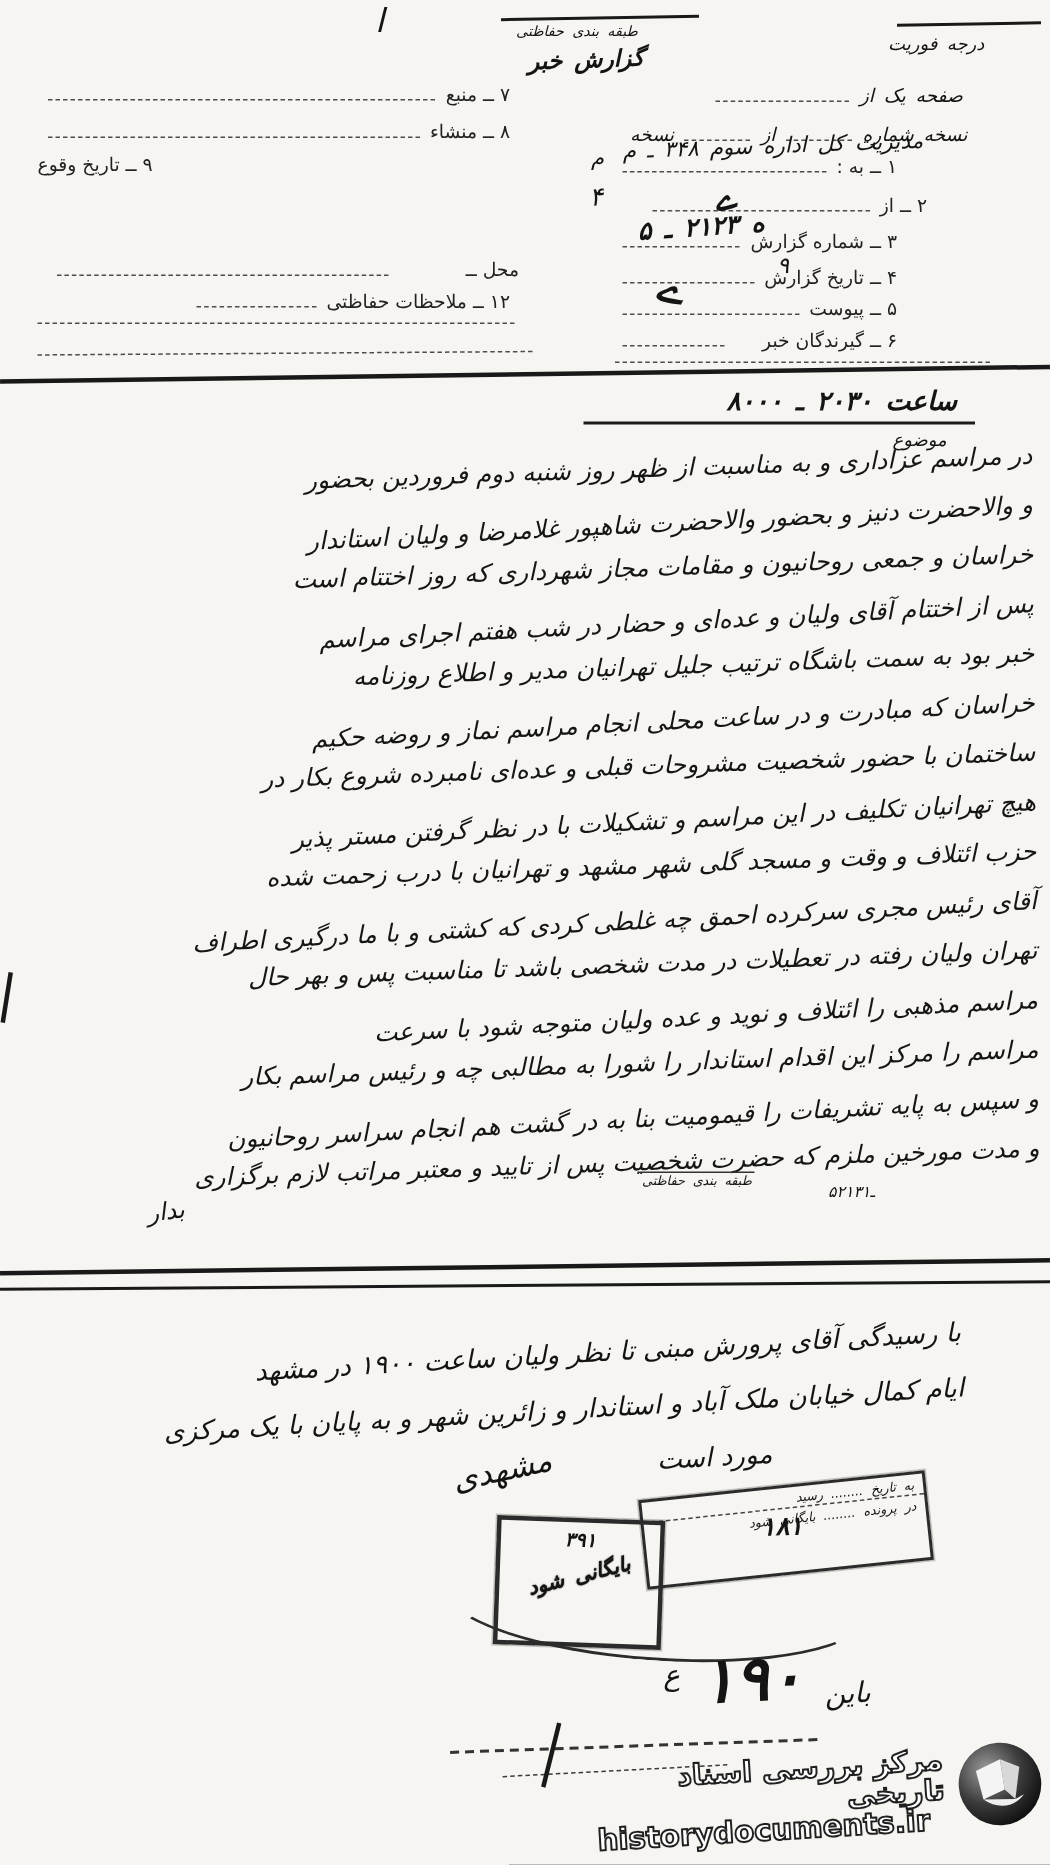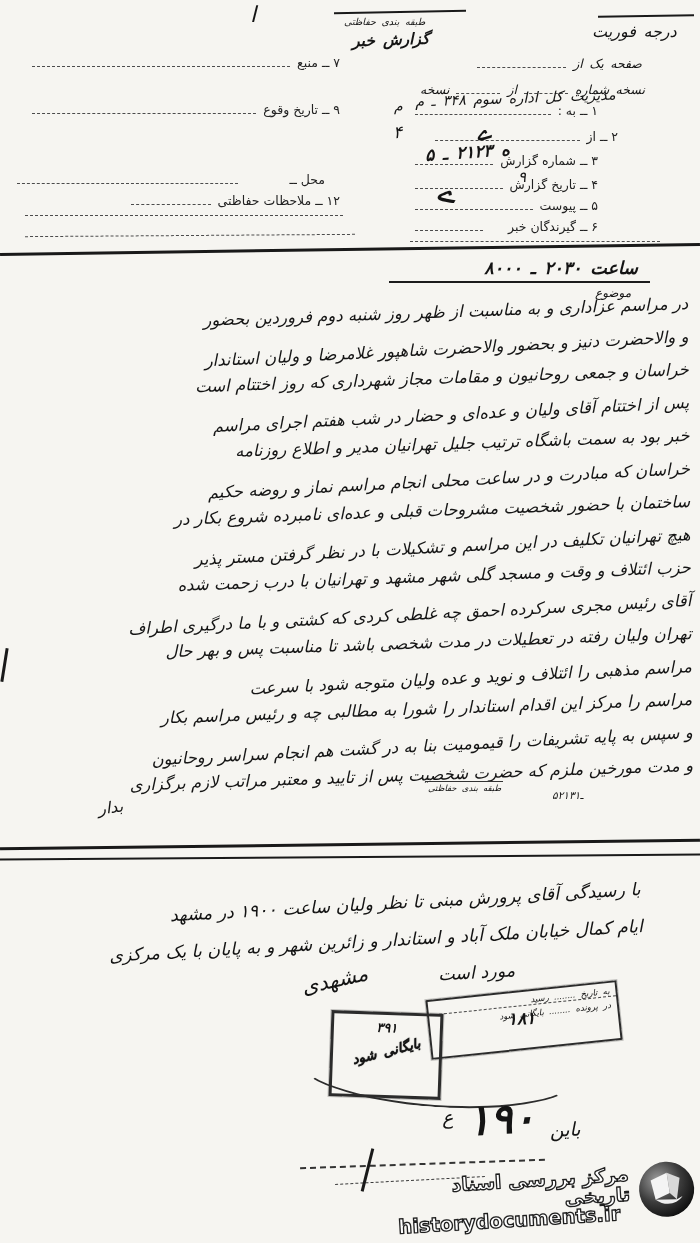--- a/index.html
+++ b/index.html
@@ -33,21 +33,21 @@
   .wm-text{color:#ffffff;-webkit-text-stroke:1.3px #1f1f1f;font-weight:bold;
            text-shadow:0 0 1px #222;line-height:1.06;}
   .title{font-weight:bold;font-size:15.5px;font-style:italic;}
 </style>
 </head>
 <body>
 
 <div id="page">
 
   <div class="abs solidline" style="top:15px;left:598px;width:96px;height:2px;transform:rotate(-1deg);"></div>
-  <div class="abs rtl lbl hw" style="top:22px;left:592px;font-size:16px;">درجه فوریت</div>
+  <div class="abs rtl lbl hw" style="top:22px;left:592px;font-size:12px;">درجه فوریت</div>
 
   <div class="abs solidline" style="top:11px;left:334px;width:132px;height:2px;transform:rotate(-1deg);"></div>
   <div class="abs rtl tiny hw" style="top:16px;left:344px;font-size:9.5px;">طبقه بندی حفاظتی</div>
   <div class="abs rtl title hw" style="top:31px;left:352px;transform:rotate(-2deg);">گزارش خبر</div>
   <div class="abs hw" style="top:2px;left:250px;font-size:22px;">ا</div>
 
   <div class="abs row" style="top:56px;left:470px;width:172px;">
     <span class="lbl hw">صفحه یک از</span>
     <span class="dash"></span>
   </div>
@@ -90,25 +90,29 @@
   <div class="abs hw rtl" style="top:142px;left:425px;font-size:17px;font-weight:bold;transform:rotate(-4deg);">ه ۲۱۲۳ ـ ۵</div>
   <div class="abs hw" style="top:168px;left:518px;font-size:15px;">۹</div>
   <div class="abs hw" style="top:172px;left:438px;font-size:32px;transform:rotate(12deg);">ے</div>
   <div class="abs hw" style="top:98px;left:394px;font-size:14px;">م</div>
   <div class="abs hw" style="top:122px;left:393px;font-size:17px;transform:rotate(-6deg);">۴</div>
 
   <div class="abs row" style="top:55px;left:25px;width:315px;">
     <span class="lbl">۷ ــ منبع</span>
     <span class="dash"></span>
   </div>
-  <div class="abs row" style="top:102px;left:25px;width:315px;">
+  <div class="abs row" style="top:80px;left:25px;width:315px;">
+    <span class="lbl">۸ ــ منشاء</span>
+    <span class="dash"></span>
+  </div>
+  <div class="abs row" style="top:102px;left:25px;width:315px;flex-direction:column;">
     <span class="lbl">۹ ــ تاریخ وقوع</span>
     <span class="dash"></span>
   </div>
-  <div class="abs row" style="top:172px;left:10px;width:315px;gap:44px;">
+  <div class="abs row" style="top:172px;left:31px;width:315px;gap:44px;">
     <span class="lbl">محل ــ</span>
     <span class="dash"></span>
   </div>
   <div class="abs row" style="top:193px;left:25px;width:315px;">
     <span class="lbl">۱۲ ــ ملاحظات حفاظتی</span>
     <span class="dashseg" style="width:80px;margin:0 7px 3px 0;"></span>
   </div>
   <div class="abs dashseg" style="top:214px;left:25px;width:318px;"></div>
   <div class="abs dashseg" style="top:234px;left:25px;width:330px;transform:rotate(-0.4deg);"></div>
 

